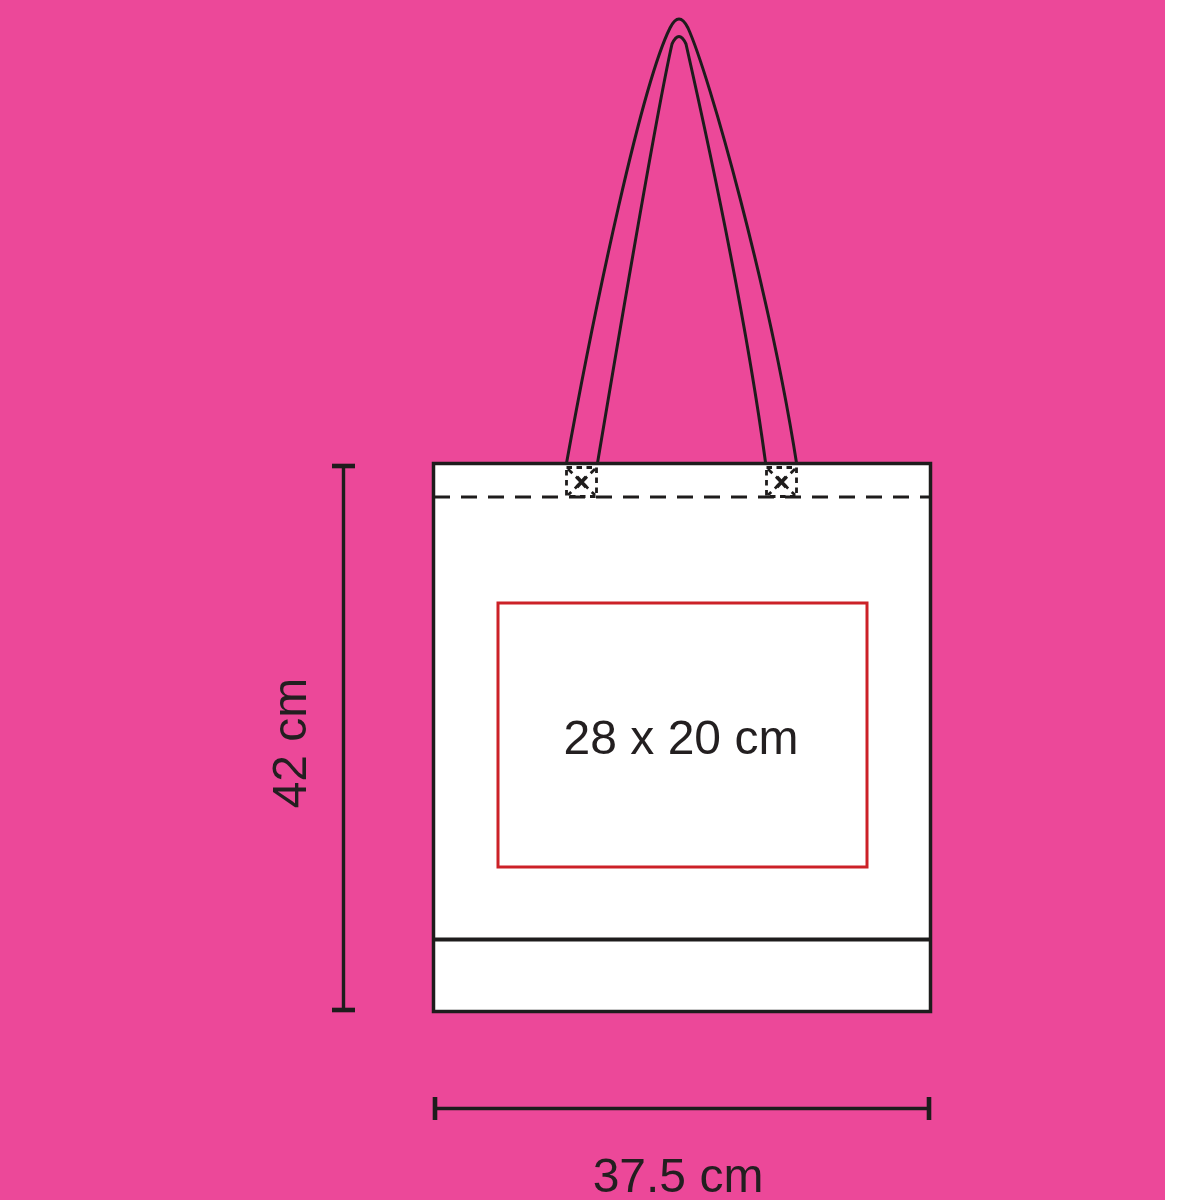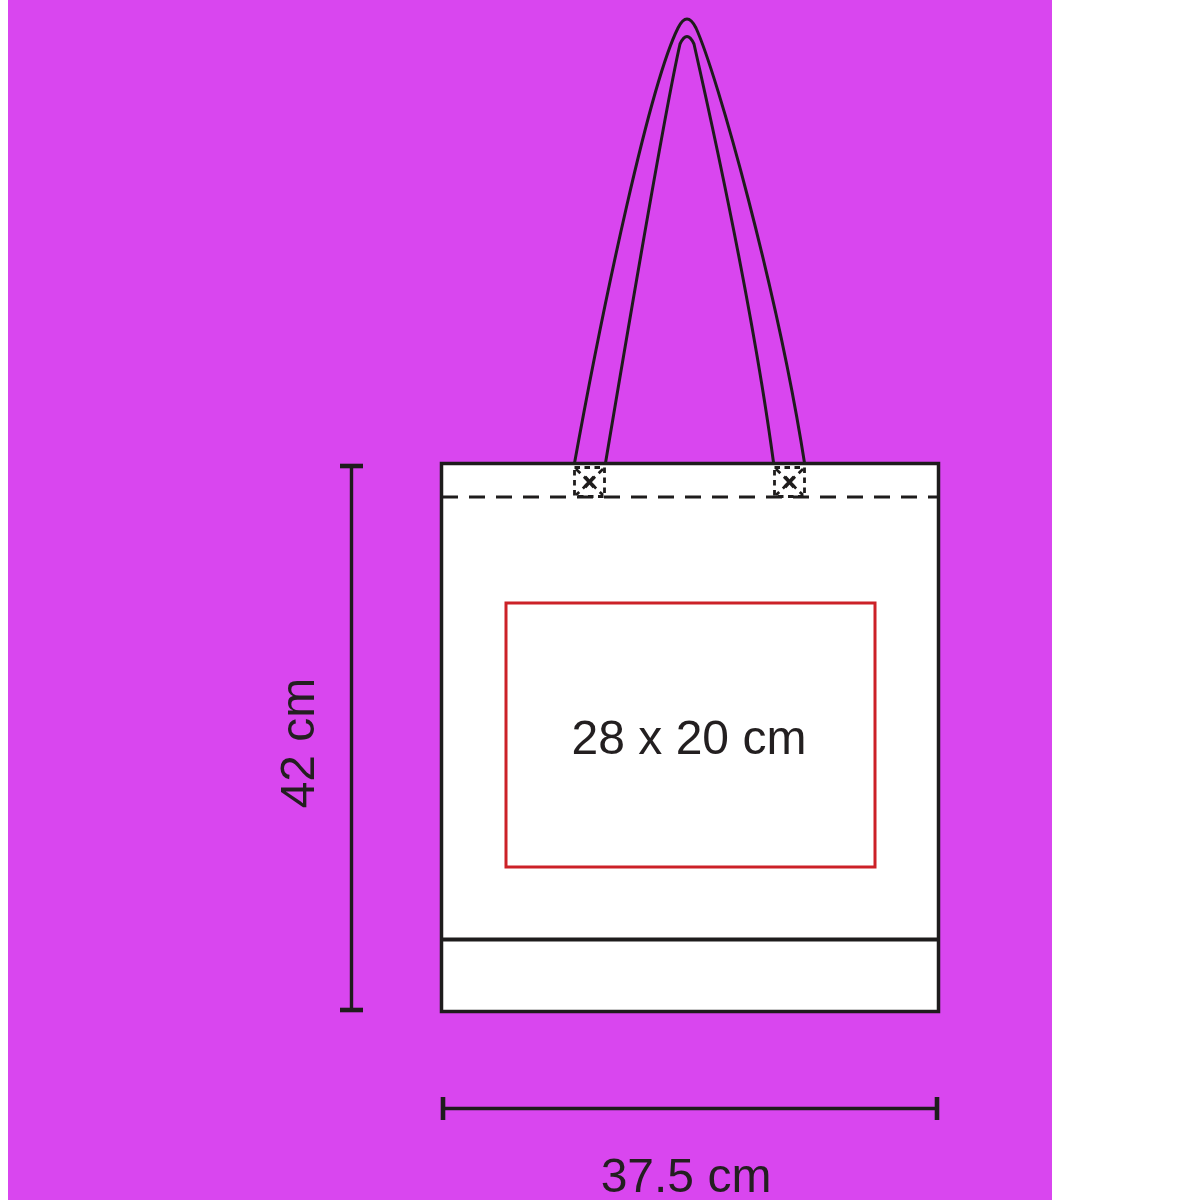--- a/index.html
+++ b/index.html
@@ -2,26 +2,25 @@
 <html><head>
 <meta charset="utf-8">
 <style>
   html, body {
     margin: 0;
     padding: 0;
     background: #ffffff;
   }
   .canvas {
     position: relative;
-    width: 1044px;
+    width: 1165px;
     height: 1200px;
-    background: #d946ef;
+    background: #ec4899;
     overflow: hidden;
     font-family: "Liberation Sans", "DejaVu Sans", sans-serif;
-    margin-left: 8px;
   }
   svg { display: block; }
   .outline        { stroke: #1e1c1c; fill: none; }
   .bag-body       { stroke: #1e1c1c; stroke-width: 3.5; fill: #ffffff; }
   .handle         { stroke-width: 3; }
   .hem-dashed     { stroke-width: 3.2; stroke-dasharray: 16 11; }
   .stitch-rect    { stroke-width: 2.8; stroke-dasharray: 5.5 4.5; }
   .stitch-diag    { stroke-width: 2.8; stroke-dasharray: 6 5; }
   .stitch-x       { stroke-width: 3.6; }
   .seam           { stroke-width: 4; }

